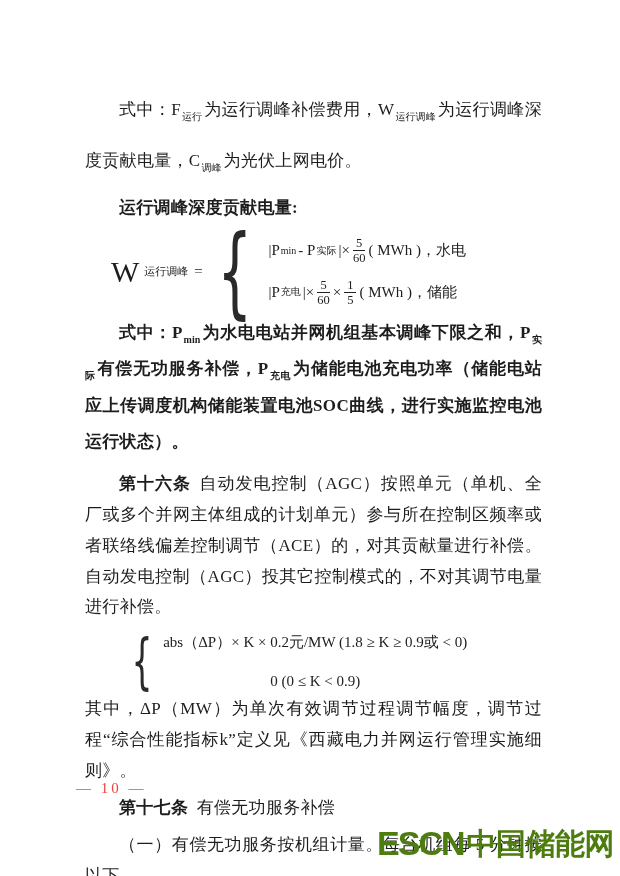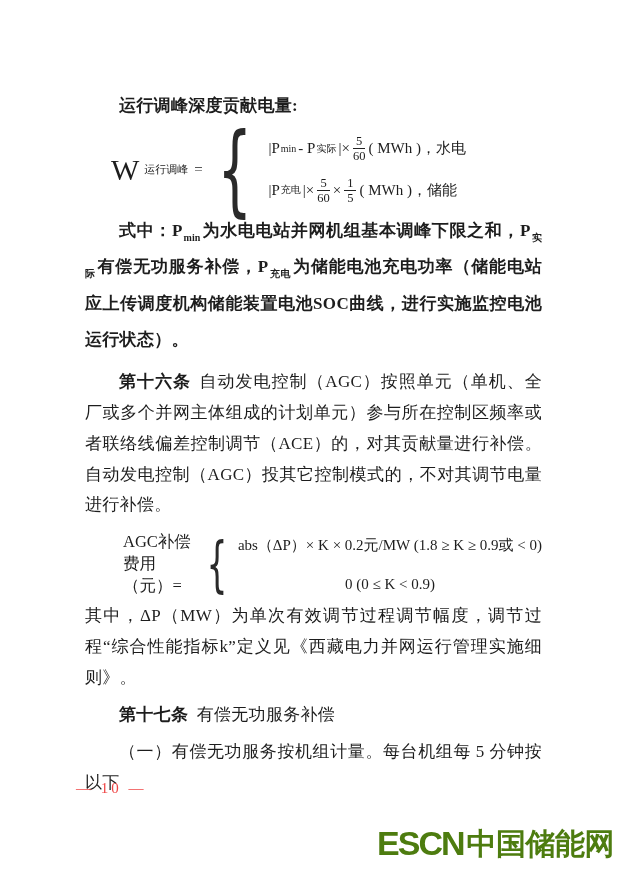--- a/index.html
+++ b/index.html
@@ -47,20 +47,21 @@
   .logo-cjk{font-family:Liberation Sans, sans-serif;
         font-weight:900;font-size:30px;margin-left:3px;letter-spacing:-0.5px;}
   .mt6{margin-top:6px;} .mt8{margin-top:8px;} .mt4{margin-top:4px;}
 </style>
 </head>
 <body>
 
 <div class="page">
   <div class="content">
 
+    <p class="indent gap-xl"><span>式中：F</span><span class="ss">运行</span><span>为运行调峰补偿费用，W</span><span class="ss">运行调峰</span><span>为运行调峰深度贡献电量，C</span><span class="ss">调峰</span><span>为光伏上网电价。</span></p>
 
     <p class="indent gap-lg mt4">运行调峰深度贡献电量:</p>
 
     <div class="formula f1">
       <span class="lhs-main">W</span>
         <span class="lhs-sub">运行调峰</span>
         <span>=</span>
       <span class="brace b1">{</span>
       <div class="cases">
         <div class="case">
@@ -91,21 +92,20 @@
           <span>( MWh )，储能</span>
         </div>
       </div>
     </div>
 
     <p class="indent gap-lg"><span>式中：P</span><span class="ss">min</span><span>为水电电站并网机组基本调峰下限之和，P</span><span class="ss">实际</span><span>有偿无功服务补偿，P</span><span class="ss">充电</span><span>为储能电池充电功率（储能电站应上传调度机构储能装置电池SOC曲线，进行实施监控电池运行状态）。</span></p>
 
     <p class="indent gap-md mt8"><b class="lead">第十六条</b><span>自动发电控制（AGC）按照单元（单机、全厂或多个并网主体组成的计划单元）参与所在控制区频率或者联络线偏差控制调节（ACE）的，对其贡献量进行补偿。自动发电控制（AGC）投其它控制模式的，不对其调节电量进行补偿。</span></p>
 
     <div class="formula f2">
-      <span class="lhs">AGC补偿费用（元）=</span>
       <span class="brace b2">{</span>
       <div class="cases">
         <div class="case">abs（ΔP）× K × 0.2元/MW  (1.8 ≥ K ≥ 0.9或 &lt; 0)</div>
         <div class="case case2c">0  (0 ≤ K &lt; 0.9)</div>
       </div>
     </div>
 
     <p class="gap-md"><span>其中，</span><span class="it">ΔP</span><span>（MW）为单次有效调节过程调节幅度，调节过程“综合性能指标k”定义见《西藏电力并网运行管理实施细则》。</span></p>
 
     <p class="indent gap-md mt6"><b class="lead">第十七条</b><span>有偿无功服务补偿</span></p>

